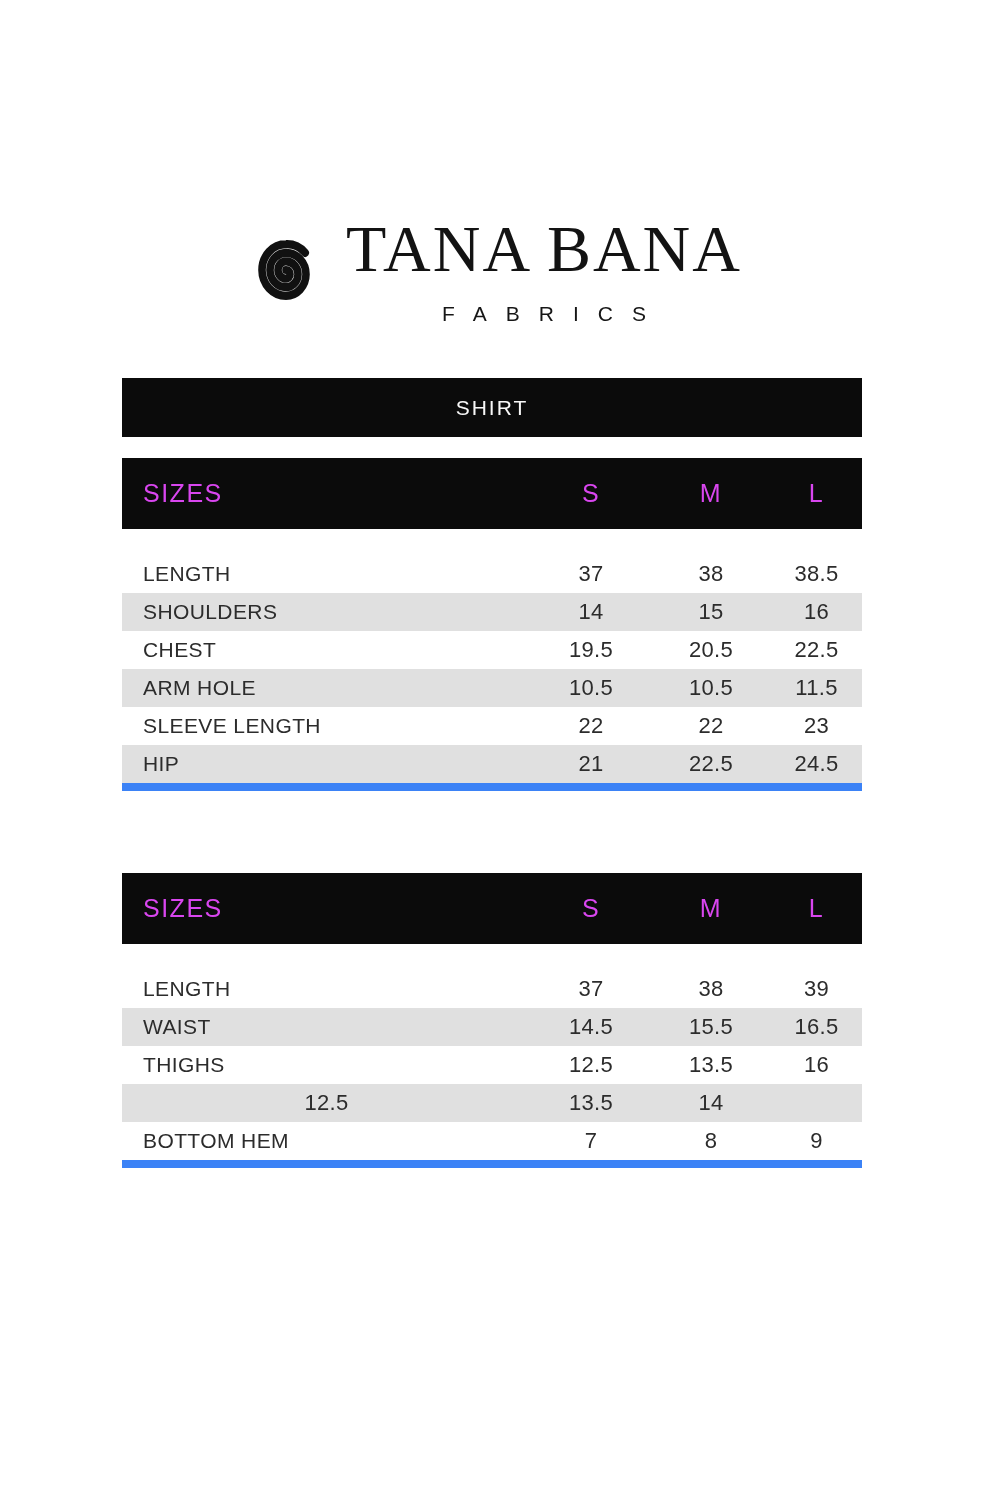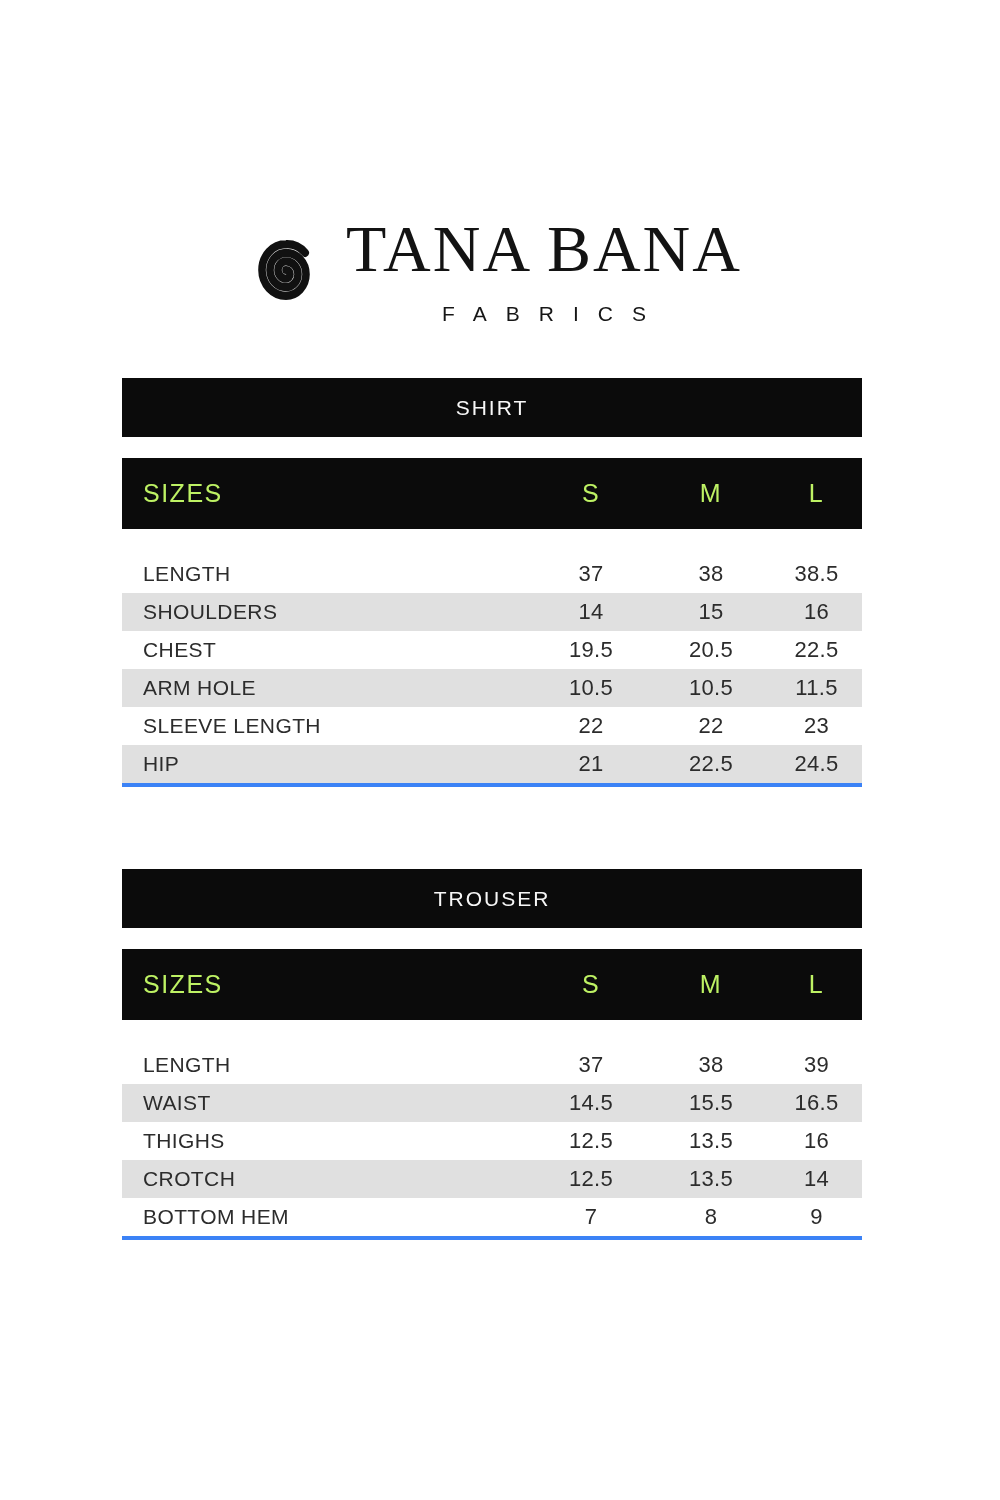--- a/index.html
+++ b/index.html
@@ -54,32 +54,32 @@
     align-items:center;
     justify-content:center;
     font-size:21px;
     font-weight:300;
     letter-spacing:2px;
   }
   .sizes-bar {
     margin-top:21px;
     height:71px;
     background:#0b0b0b;
-    color:#bef264;
+    color:#d946ef;
     display:grid;
     grid-template-columns:409px 120px 120px 1fr;
     align-items:center;
     font-size:25px;
     font-weight:300;
     letter-spacing:1.5px;
   }
   .sizes-label { padding-left:21px; }
   .col-head { text-align:center; }
 
-  .rows { margin-top:26px; border-bottom:4px solid #3b82f6; }
+  .rows { margin-top:26px; border-bottom:8px solid #3b82f6; }
   .row {
     height:38px;
     display:grid;
     grid-template-columns:409px 120px 120px 1fr;
     align-items:center;
     background:#ffffff;
     font-size:21px;
     letter-spacing:0.4px;
     color:#2c2c2c;
   }
@@ -157,23 +157,20 @@
         <div class="row">
           <span class="row-label">HIP</span>
           <span class="cell">21</span>
           <span class="cell">22.5</span>
           <span class="cell">24.5</span>
         </div>
       </div>
     </div>
 
     <div class="chart-block">
-      <div class="title-bar">
-        <span>TROUSER</span>
-      </div>
       <div class="sizes-bar">
         <span class="sizes-label">SIZES</span>
         <span class="col-head">S</span>
         <span class="col-head">M</span>
         <span class="col-head">L</span>
       </div>
       <div class="rows">
         <div class="row">
           <span class="row-label">LENGTH</span>
           <span class="cell">37</span>
@@ -186,21 +183,20 @@
           <span class="cell">15.5</span>
           <span class="cell">16.5</span>
         </div>
         <div class="row">
           <span class="row-label">THIGHS</span>
           <span class="cell">12.5</span>
           <span class="cell">13.5</span>
           <span class="cell">16</span>
         </div>
         <div class="row">
-          <span class="row-label">CROTCH</span>
           <span class="cell">12.5</span>
           <span class="cell">13.5</span>
           <span class="cell">14</span>
         </div>
         <div class="row">
           <span class="row-label">BOTTOM HEM</span>
           <span class="cell">7</span>
           <span class="cell">8</span>
           <span class="cell">9</span>
         </div>

